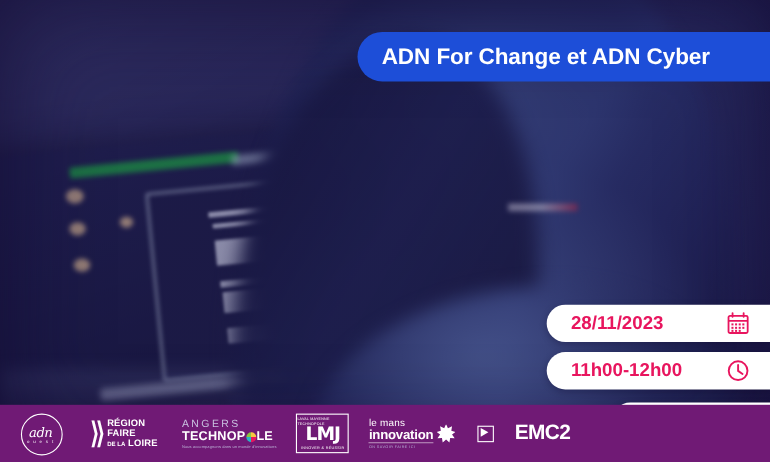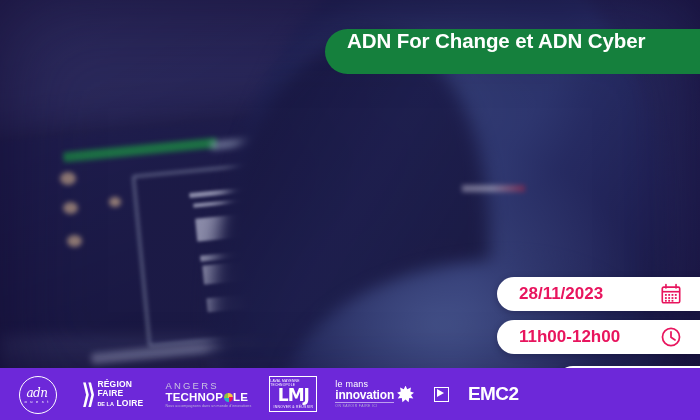--- a/index.html
+++ b/index.html
@@ -54,37 +54,37 @@
     border-radius:58% 42% 10% 10% / 70% 60% 10% 10%;filter:blur(8px);}
   .redline{position:absolute;left:66%;top:44%;width:9%;height:1.8%;
     background:linear-gradient(90deg,#c9c9d6 0%,#d8d8e2 48%,#b42b46 100%);filter:blur(2.5px);opacity:.7;}
   .rightwall{position:absolute;right:0;top:0;width:26%;height:92%;
     background:linear-gradient(180deg,#2b3565 0%,#242b58 55%,#1c1f46 100%);filter:blur(12px);opacity:.75;}
   .tint{position:absolute;inset:0;background:linear-gradient(150deg,rgba(38,24,94,.34),rgba(30,18,72,.30));}
   .vig{position:absolute;inset:0;box-shadow:inset 0 0 90px rgba(18,10,48,.75);}
 
   
   .title-banner{position:absolute;left:325px;top:29px;right:0;height:45px;
-    background:#15803d;border-radius:23px 0 0 23px;display:flex;
+    background:#1d4ed8;border-radius:23px 0 0 23px;display:flex;align-items:center;
     padding-left:22px;box-sizing:border-box;}
   .title-banner span{color:#fff;font-size:20.5px;font-weight:bold;letter-spacing:-.1px;white-space:nowrap;}
 
   
   .pill{position:absolute;background:#fff;border-radius:20px 0 0 20px;
     display:flex;align-items:center;justify-content:space-between;
     padding:0 18px 0 22px;box-sizing:border-box;box-shadow:0 2px 7px rgba(10,5,35,.28);}
   .pill .ptxt{color:#E8155E;font-size:17px;font-weight:bold;white-space:nowrap;}
   .pill .picon{display:flex;align-items:center;margin-left:16px;}
   #pill-date{left:497px;top:277px;width:203px;height:34px;}
   #pill-time{left:497px;top:320px;width:203px;height:34px;}
   #pill-place{left:556px;top:366px;width:144px;height:34px;}
   #pill-place{padding:0 22px 0 26px;}
 
   
-  .partners{position:absolute;left:0;right:0;bottom:0;height:52px;background:#6d28d9;
+  .partners{position:absolute;left:0;right:0;bottom:0;height:52px;background:#701a75;
     display:flex;align-items:center;}
   .logo{display:flex;align-items:center;justify-content:center;flex:0 0 auto;}
 
   
   .adn{width:44px;height:40px;position:relative;margin-left:16px;}
   .adn-ring{position:absolute;left:3px;top:2px;width:36px;height:36px;border:1.4px solid #fff;border-radius:50%;}
   .adn-word{position:absolute;left:0;top:12px;width:42px;text-align:center;color:#fff;
     font-size:12px;font-style:italic;font-family:"DejaVu Serif",serif;letter-spacing:-.5px;}
   .adn-sub{position:absolute;left:0;top:25px;width:42px;text-align:center;color:#fff;
     font-size:4px;letter-spacing:1.2px;}

